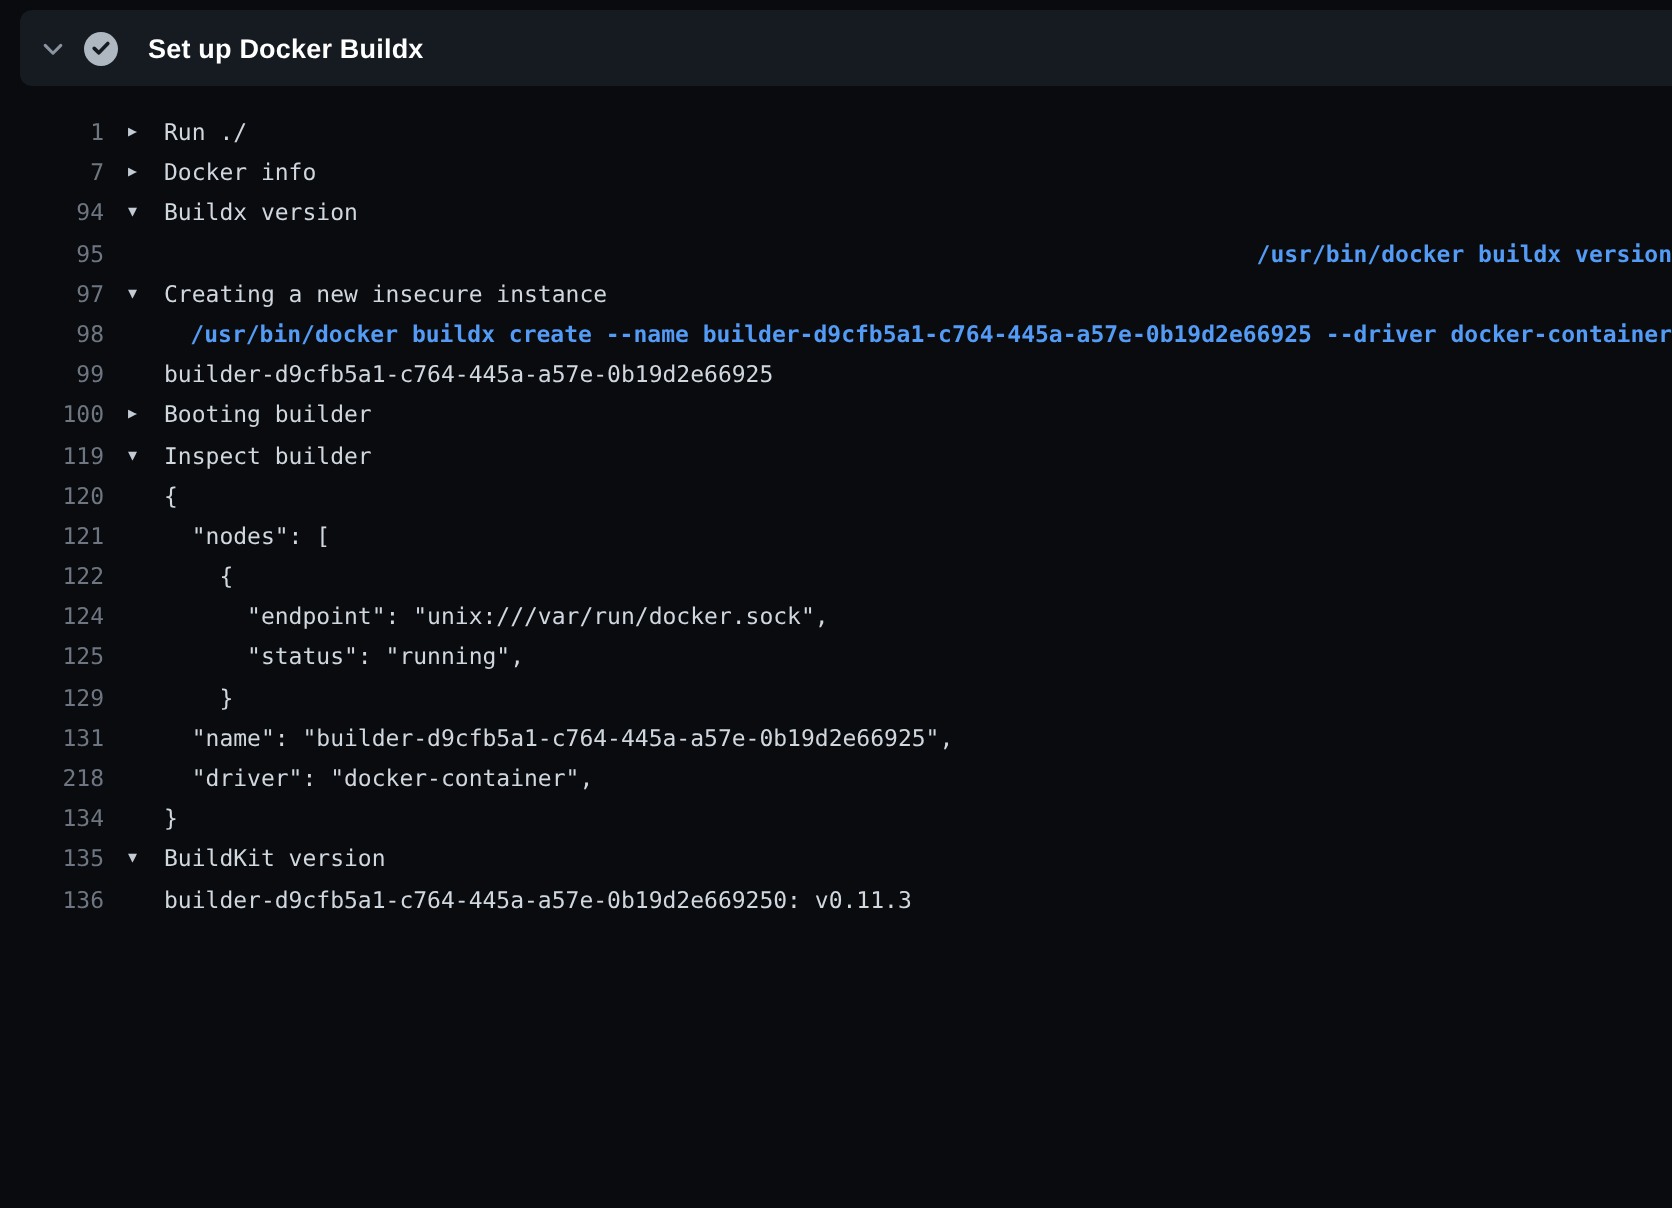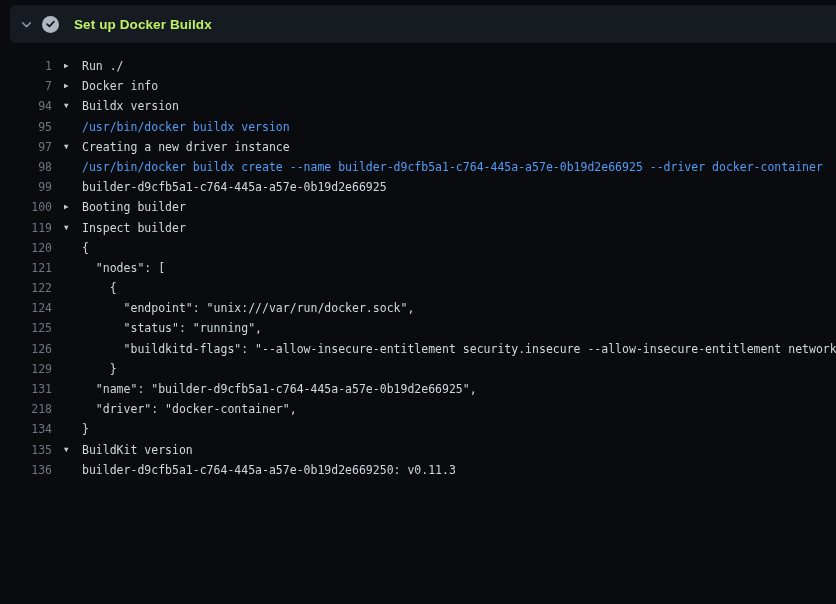--- a/index.html
+++ b/index.html
@@ -37,21 +37,21 @@
     height: 17px;
     margin-right: 15px;
     display: flex;
     align-items: center;
     justify-content: center;
   }
   .step-title {
     font-family: "Liberation Sans", "DejaVu Sans", sans-serif;
     font-size: 13.5px;
     font-weight: 600;
-    color: #bef264;
+    color: #ffffff;
     letter-spacing: 0.1px;
   }
   .log {
     position: absolute;
     top: 43px;
     left: 0;
     right: 0;
     bottom: 0;
     padding-top: 13px;
     font-family: "DejaVu Sans Mono", "Liberation Mono", monospace;
@@ -80,21 +80,22 @@
     font-size: 7.5px;
     text-align: left;
   }
   .text {
     flex: 1;
     color: #d0d7de;
     overflow: hidden;
   }
   .row.command .text {
     color: #539bf5;
-    font-weight: normal;
+    font-weight: bold;
+    text-align: right;
   }
   .row.group { cursor: pointer; }
 </style>
 </head>
 <body>
 
 <div class="step-header">
   <span class="chev">
     <svg width="13" height="13" viewBox="0 0 16 16">
       <path d="M3.2 5.8 8 10.6 12.8 5.8" stroke="#8b949e" stroke-width="1.9" fill="none" stroke-linecap="round" stroke-linejoin="round"></path>
@@ -132,21 +133,21 @@
   <div class="row command">
     <span class="num">95</span>
     <span class="arrow"></span>
     <span class="text">/usr/bin/docker buildx version</span>
   </div>
 
 
   <div class="row group">
     <span class="num">97</span>
     <span class="arrow">▼</span>
-    <span class="text">Creating a new driver instance</span>
+    <span class="text">Creating a new insecure instance</span>
   </div>
 
   <div class="row command">
     <span class="num">98</span>
     <span class="arrow"></span>
     <span class="text">/usr/bin/docker buildx create --name builder-d9cfb5a1-c764-445a-a57e-0b19d2e66925 --driver docker-container</span>
   </div>
 
   <div class="row output">
     <span class="num">99</span>
@@ -190,25 +191,20 @@
     <span class="arrow"></span>
     <span class="text">      "endpoint": "unix:///var/run/docker.sock",</span>
   </div>
 
   <div class="row output">
     <span class="num">125</span>
     <span class="arrow"></span>
     <span class="text">      "status": "running",</span>
   </div>
 
-  <div class="row output">
-    <span class="num">126</span>
-    <span class="arrow"></span>
-    <span class="text">      "buildkitd-flags": "--allow-insecure-entitlement security.insecure --allow-insecure-entitlement network</span>
-  </div>
 
 
 
   <div class="row output">
     <span class="num">129</span>
     <span class="arrow"></span>
     <span class="text">    }</span>
   </div>
 
 

